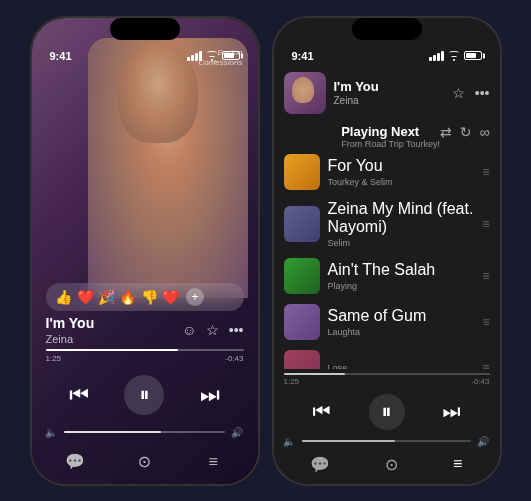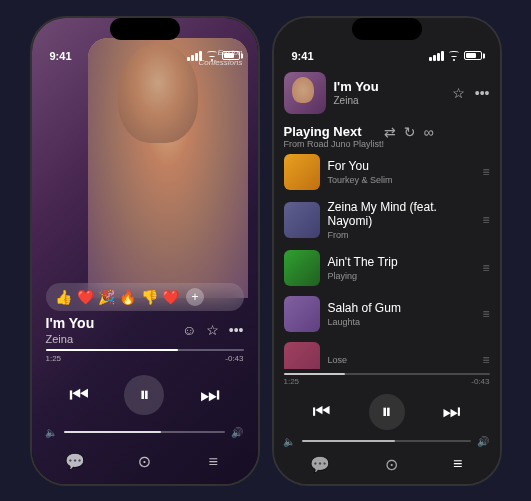--- a/index.html
+++ b/index.html
@@ -405,21 +405,21 @@
       flex-shrink: 0;
       position: relative;
       overflow: hidden;
     }
 
     .queue-item-info {
       flex: 1;
     }
 
     .queue-item-info .qi-title {
-      font-size: 12px;
+      font-size: 16px;
       font-weight: 500;
       color: white;
       margin-bottom: 2px;
     }
 
     .queue-item-info .qi-artist {
       font-size: 9px;
       color: rgba(255,255,255,0.5);
     }
 
@@ -514,21 +514,21 @@
       width: 70px;
       height: 22px;
       background: #000;
       border-radius: 20px;
       margin: 0 auto 2px;
       flex-shrink: 0;
     }
 
     .pn-header-row {
       display: flex;
-      justify-content: flex-start;
+      justify-content: flex-end;
       align-items: flex-start;
       padding: 4px 10px 0;
     }
   </style>
 </head>
 <body>
 
 <div class="phone">
   <div class="phone1-bg"></div>
   <div class="phone1-album-art"></div>
@@ -656,21 +656,21 @@
       </div>
       <div class="now-playing-actions">
         <span style="color:rgba(255,255,255,0.7); font-size:14px;">☆</span>
         <span style="color:rgba(255,255,255,0.7); font-size:14px;">•••</span>
       </div>
     </div>
 
     <div class="pn-header-row">
       <div>
         <div class="pn-title" style="font-size:13px;font-weight:700;color:white;">Playing Next</div>
-        <div class="pn-source" style="font-size:9px;color:rgba(255,255,255,0.5);">From Road Juno Playlist!</div>
+        <div class="pn-source" style="font-size:9px;color:rgba(255,255,255,0.5);">From Road Trip Tourkey!</div>
       </div>
       <div style="display:flex;gap:8px;align-items:center;">
         <span style="color:rgba(255,255,255,0.6);font-size:14px;">⇄</span>
         <span style="color:rgba(255,255,255,0.6);font-size:14px;">↻</span>
         <span style="color:rgba(255,255,255,0.6);font-size:14px;">∞</span>
       </div>
     </div>
 
     <div class="queue-list">
 
@@ -680,38 +680,38 @@
           <div class="qi-title">For You</div>
           <div class="qi-artist">Tourkey &amp; Selim</div>
         </div>
         <span class="queue-item-drag">≡</span>
       </div>
 
       <div class="queue-item">
         <div class="queue-thumb q2"></div>
         <div class="queue-item-info">
           <div class="qi-title">Zeina My Mind (feat. Nayomi)</div>
-          <div class="qi-artist">From</div>
+          <div class="qi-artist">Selim</div>
         </div>
         <span class="queue-item-drag">≡</span>
       </div>
 
       <div class="queue-item">
         <div class="queue-thumb q3"></div>
         <div class="queue-item-info">
-          <div class="qi-title">Ain't The Trip</div>
+          <div class="qi-title">Ain't The Salah</div>
           <div class="qi-artist">Playing</div>
         </div>
         <span class="queue-item-drag">≡</span>
       </div>
 
       <div class="queue-item">
         <div class="queue-thumb q4"></div>
         <div class="queue-item-info">
-          <div class="qi-title">Salah of Gum</div>
+          <div class="qi-title">Same of Gum</div>
           <div class="qi-artist">Laughta</div>
         </div>
         <span class="queue-item-drag">≡</span>
       </div>
 
       <div class="queue-item">
         <div class="queue-thumb q5"></div>
         <div class="queue-item-info">
           <div class="qi-artist">Lose</div>
         </div>

